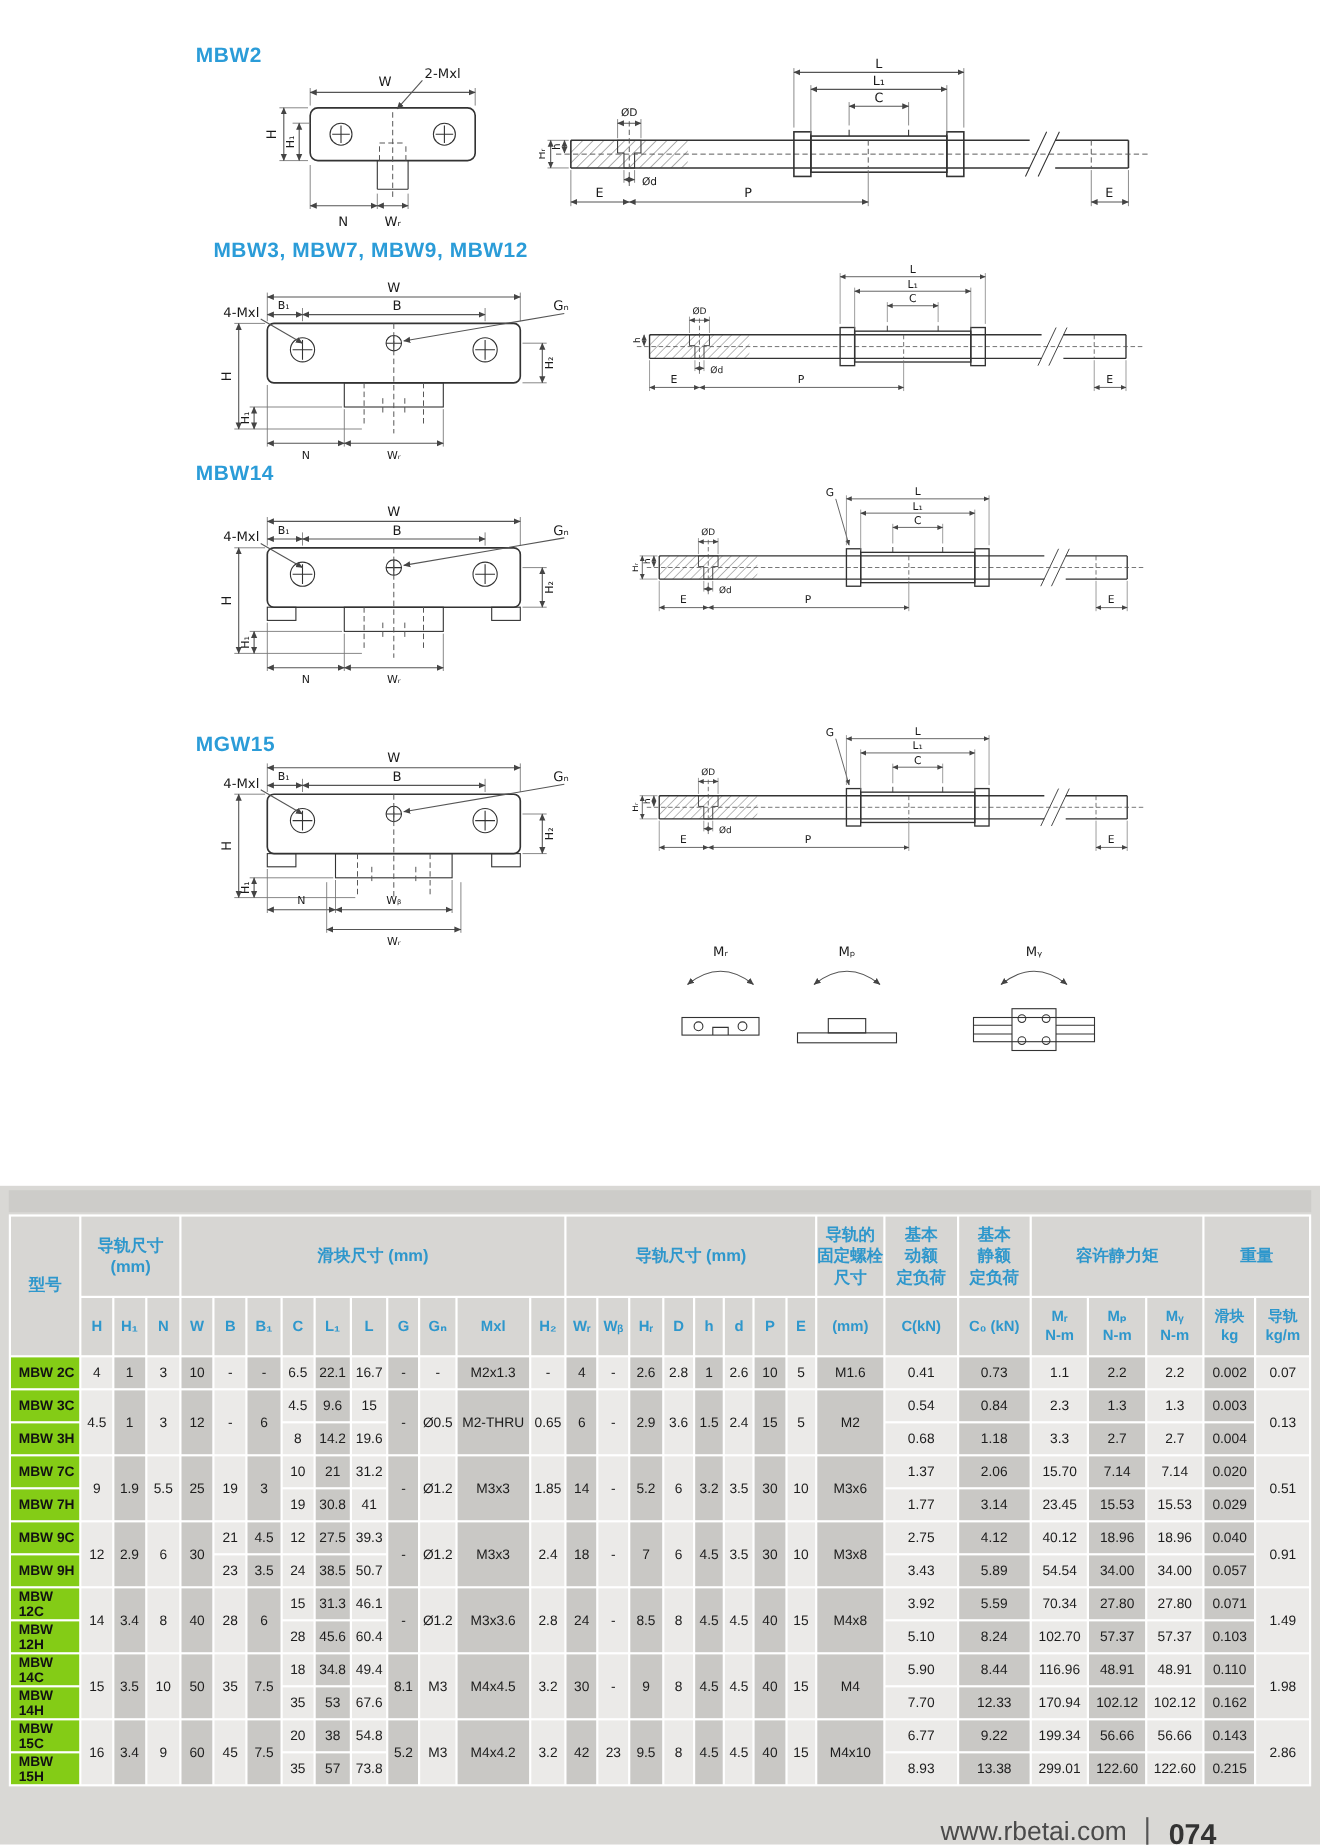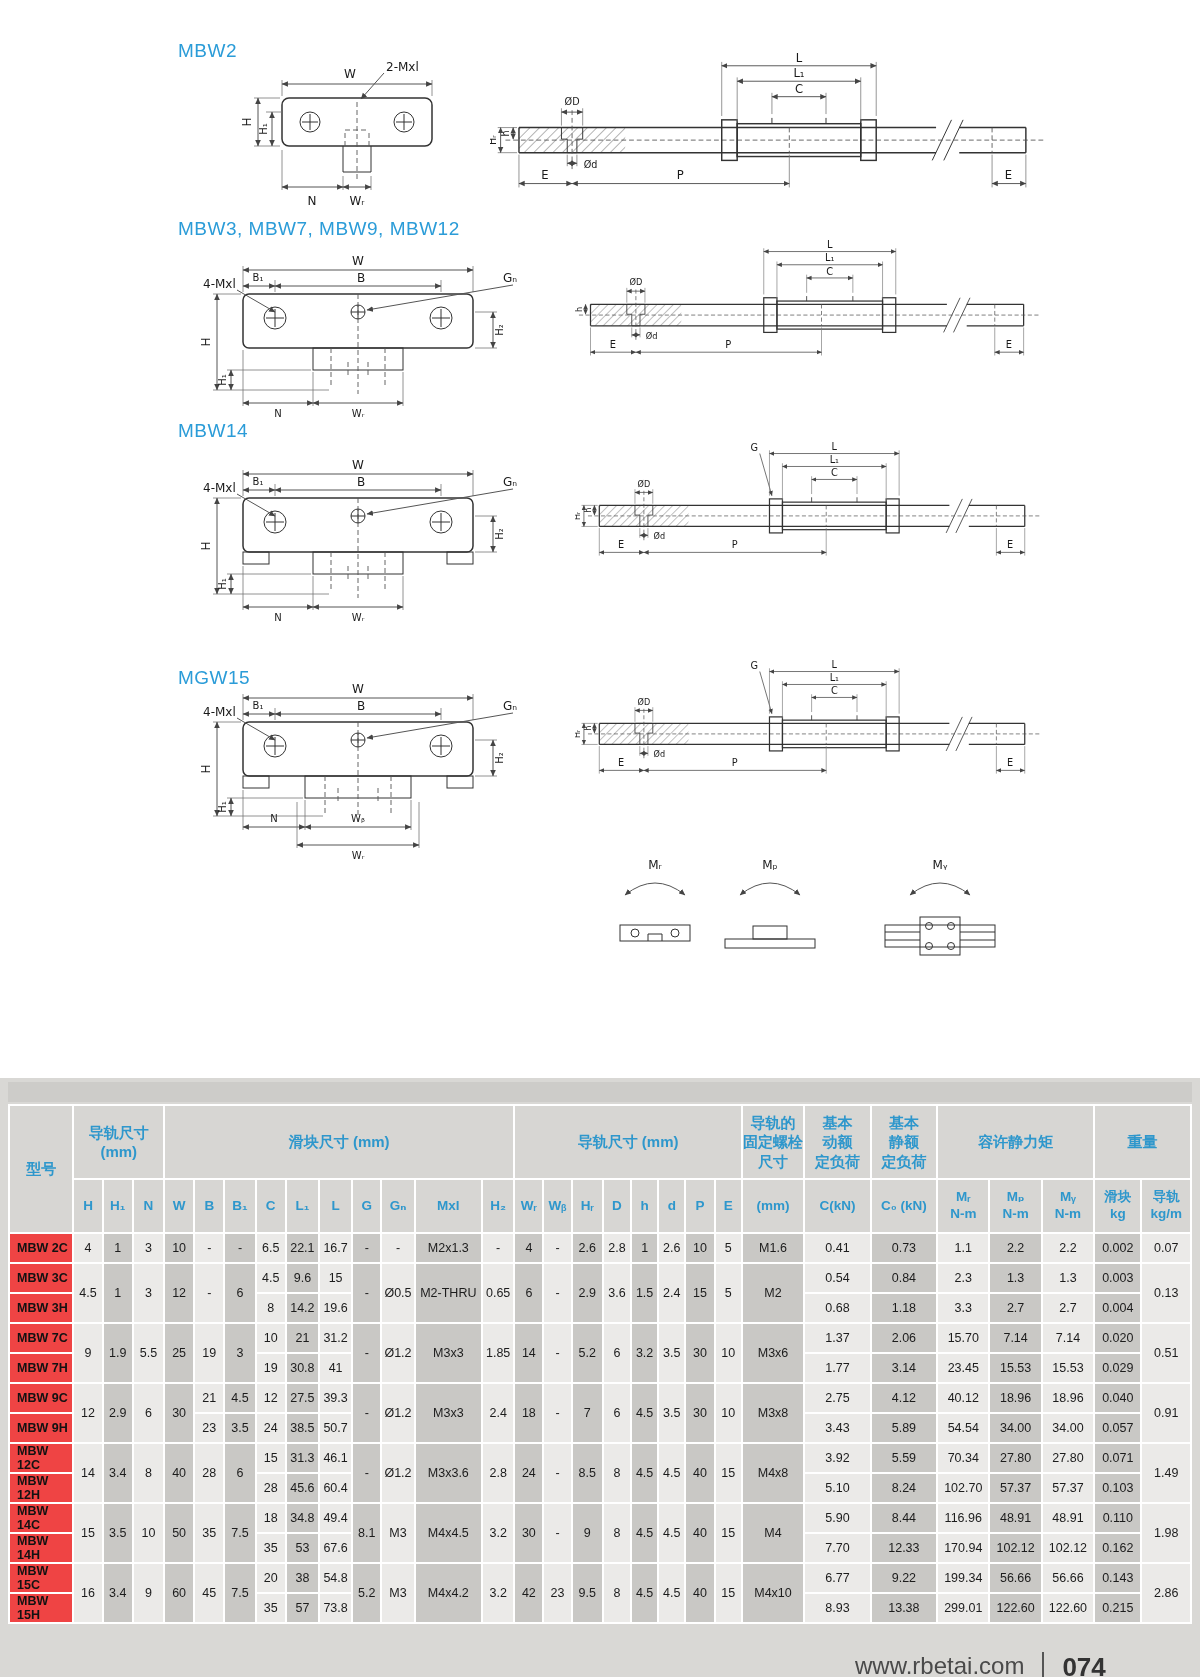--- a/index.html
+++ b/index.html
@@ -1,19 +1,19 @@
 <!DOCTYPE html>
 <html><head>
 <meta charset="utf-8">
 <style>
   * { margin:0; padding:0; box-sizing:border-box; }
   body { font-family:"Liberation Sans","DejaVu Sans",sans-serif; background:#fff; }
   #page { position:relative; width:1200px; height:1677px; background:#fff; overflow:hidden; }
 
-  .sec-title { position:absolute; font-size:19px; font-weight:normal; color:#2b9cd8; letter-spacing:.5px; }
+  .sec-title { position:absolute; font-size:19px; font-weight:bold; color:#2b9cd8; letter-spacing:.5px; }
   .dwg { position:absolute; }
 
   svg text { font-family:"DejaVu Sans",sans-serif; }
   .ol { fill:none; stroke:#333; stroke-width:1.5; }
   .tl { fill:none; stroke:#333; stroke-width:1; }
   .dm { fill:none; stroke:#555; stroke-width:1; marker-start:url(#ar); marker-end:url(#ar); }
   .ld { fill:none; stroke:#555; stroke-width:1; marker-end:url(#ar); }
   .ex { fill:none; stroke:#777; stroke-width:.8; }
   .da { fill:none; stroke:#555; stroke-width:.9; stroke-dasharray:5 3; }
   .dl { font-size:12px; fill:#1a1a1a; }
@@ -24,21 +24,21 @@
 
   #spec-table { position:absolute; left:8px; top:1104px; width:1184px;
     border-collapse:separate; border-spacing:2px; table-layout:fixed; background:#fff; }
   #spec-table th, #spec-table td { text-align:center; vertical-align:middle; padding:0; overflow:hidden; }
   #spec-table .g { background:#d7d6d3; color:#2e97cc; font-weight:bold; font-size:15px; white-space:pre-line; line-height:1.3; }
   #spec-table .s { background:#d7d6d3; color:#2e97cc; font-weight:bold; font-size:13.5px; white-space:pre-line; line-height:1.25; }
   #spec-table .hrow1 { height:72px; }
   #spec-table .hrow2 { height:52px; }
   #spec-table tbody tr { height:28px; }
   #spec-table td { font-size:12.5px; color:#1c1c1c; }
-  #spec-table .model { background:#ef4444; color:#121212; font-weight:bold; text-align:left; padding-left:7px; font-size:12.5px; }
+  #spec-table .model { background:#84cc16; color:#121212; font-weight:bold; text-align:left; padding-left:7px; font-size:12.5px; }
   #spec-table .c0 { background:#ebeae8; }
   #spec-table .c1 { background:#c9c8c5; }
 
   #notes { position:absolute; left:10px; top:1626px; font-size:15px; color:#111; line-height:1.35; }
   #notes .n2 { padding-left:28px; }
   #footer { position:absolute; left:855px; top:1652px; display:flex; align-items:flex-start; gap:18px; color:#4a4a4a; }
   #footer .url { font-size:24px; }
   #footer .bar { width:2px; height:34px; background:#555; }
   #footer .pg { font-size:26px; font-weight:bold; color:#333; }
 </style>
@@ -121,21 +121,21 @@
     <text class="dls" x="97" y="120">Ød</text>
     <path class="ex" d="M30,106 V140 M310,106 V140 M520,106 V140 M555,106 V140"></path>
     <path class="dm" d="M30,136 H85"></path>
       <path class="dm" d="M85,136 H310"></path>
       <path class="dm" d="M520,136 H555"></path>
     <text class="dl" x="57" y="131" text-anchor="middle">E</text>
     <text class="dl" x="197" y="131" text-anchor="middle">P</text>
     <text class="dl" x="537" y="131" text-anchor="middle">E</text>
   </svg>
 
-  <div class="sec-title" style="left:178px; top:218px;">MBW3, MBW7, MBW9, MBW12</div>
+  <div class="sec-title" style="left:194px; top:218px;">MBW3, MBW7, MBW9, MBW12</div>
 
   <svg class="dwg" style="left:195px; top:242px;" width="330" height="180" viewBox="0 0 330 180">
     <rect class="ol" x="48" y="52" width="230" height="54" rx="6"></rect>
     <g class="tl">
       <circle cx="80" cy="76" r="11"></circle>
         <path d="M80,67 V85 M71,76 H89"></path>
       <circle cx="246" cy="76" r="11"></circle>
         <path d="M246,67 V85 M237,76 H255"></path>
       <circle cx="163" cy="70" r="7"></circle>
         <path d="M163,63 V77 M156,70 H170"></path>

